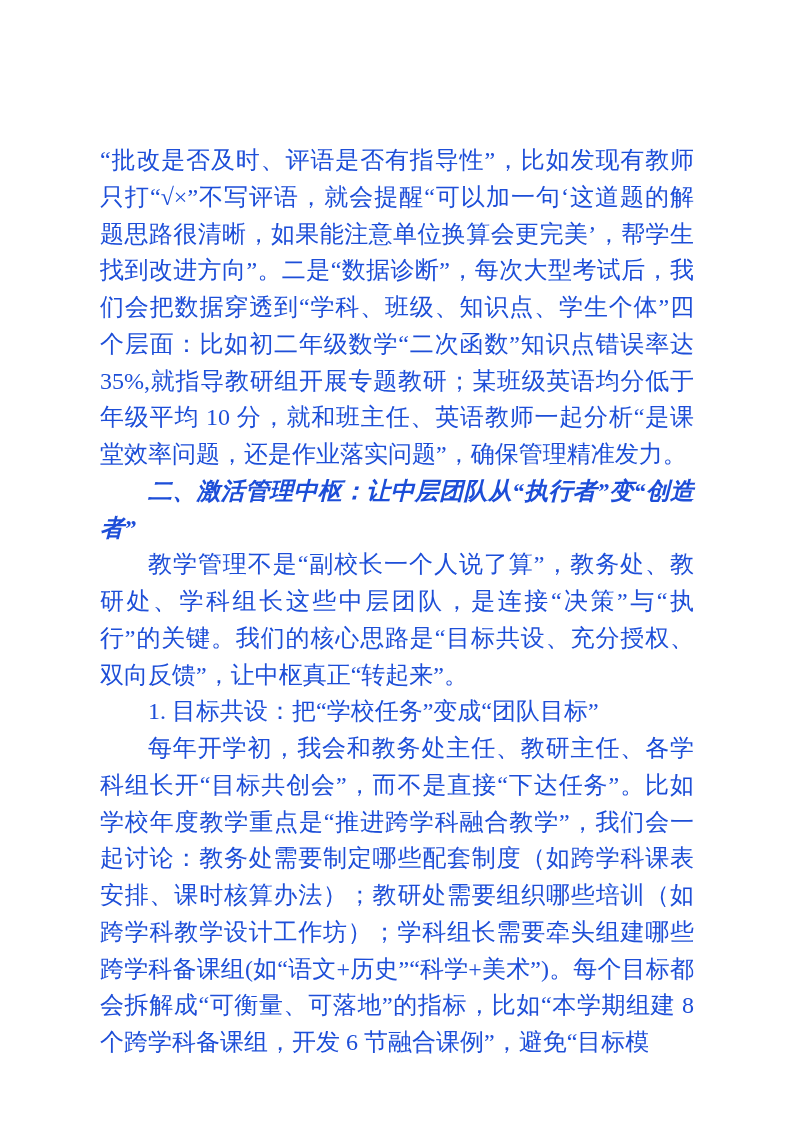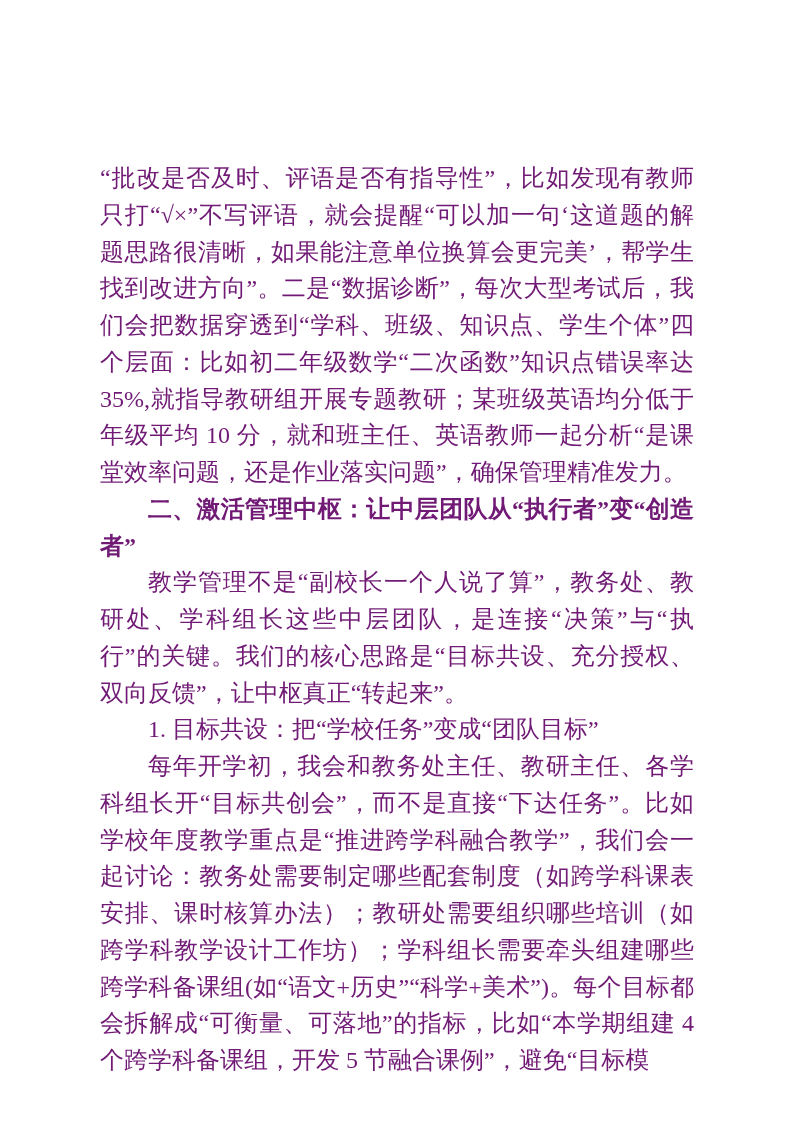--- a/index.html
+++ b/index.html
@@ -15,44 +15,45 @@
   .page {
     position: relative;
     width: 793px;
     height: 1122px;
     background: #ffffff;
     overflow: hidden;
   }
   .content {
     position: absolute;
     left: 100px;
-    top: 160px;
+    top: 142px;
     width: 594px;
-    color: #701a75;
+    color: #1d4ed8;
     font-size: 24px;
     line-height: 36.75px;
     text-align: justify;
     text-justify: inter-ideograph;
     letter-spacing: 0px;
   }
   .content p {
     margin: 0;
     padding: 0;
   }
   .indent {
     text-indent: 2em;
   }
   .bold {
     font-weight: 700;
+    font-style: italic;
   }
 </style>
 </head>
 <body>
 
 <div class="page">
   <div class="content">
     <p>“批改是否及时、评语是否有指导性”，比如发现有教师只打“√×”不写评语，就会提醒“可以加一句‘这道题的解题思路很清晰，如果能注意单位换算会更完美’，帮学生找到改进方向”。二是“数据诊断”，每次大型考试后，我们会把数据穿透到“学科、班级、知识点、学生个体”四个层面：比如初二年级数学“二次函数”知识点错误率达 35%,就指导教研组开展专题教研；某班级英语均分低于年级平均 10 分，就和班主任、英语教师一起分析“是课堂效率问题，还是作业落实问题”，确保管理精准发力。</p>
     <p class="indent bold">二、激活管理中枢：让中层团队从“执行者”变“创造者”</p>
     <p class="indent">教学管理不是“副校长一个人说了算”，教务处、教研处、学科组长这些中层团队，是连接“决策”与“执行”的关键。我们的核心思路是“目标共设、充分授权、双向反馈”，让中枢真正“转起来”。</p>
     <p class="indent">1. 目标共设：把“学校任务”变成“团队目标”</p>
-    <p class="indent">每年开学初，我会和教务处主任、教研主任、各学科组长开“目标共创会”，而不是直接“下达任务”。比如学校年度教学重点是“推进跨学科融合教学”，我们会一起讨论：教务处需要制定哪些配套制度（如跨学科课表安排、课时核算办法）；教研处需要组织哪些培训（如跨学科教学设计工作坊）；学科组长需要牵头组建哪些跨学科备课组(如“语文+历史”“科学+美术”)。每个目标都会拆解成“可衡量、可落地”的指标，比如“本学期组建 4 个跨学科备课组，开发 5 节融合课例”，避免“目标模</p>
+    <p class="indent">每年开学初，我会和教务处主任、教研主任、各学科组长开“目标共创会”，而不是直接“下达任务”。比如学校年度教学重点是“推进跨学科融合教学”，我们会一起讨论：教务处需要制定哪些配套制度（如跨学科课表安排、课时核算办法）；教研处需要组织哪些培训（如跨学科教学设计工作坊）；学科组长需要牵头组建哪些跨学科备课组(如“语文+历史”“科学+美术”)。每个目标都会拆解成“可衡量、可落地”的指标，比如“本学期组建 8 个跨学科备课组，开发 6 节融合课例”，避免“目标模</p>
   </div>
 </div>
 
 </body></html>

